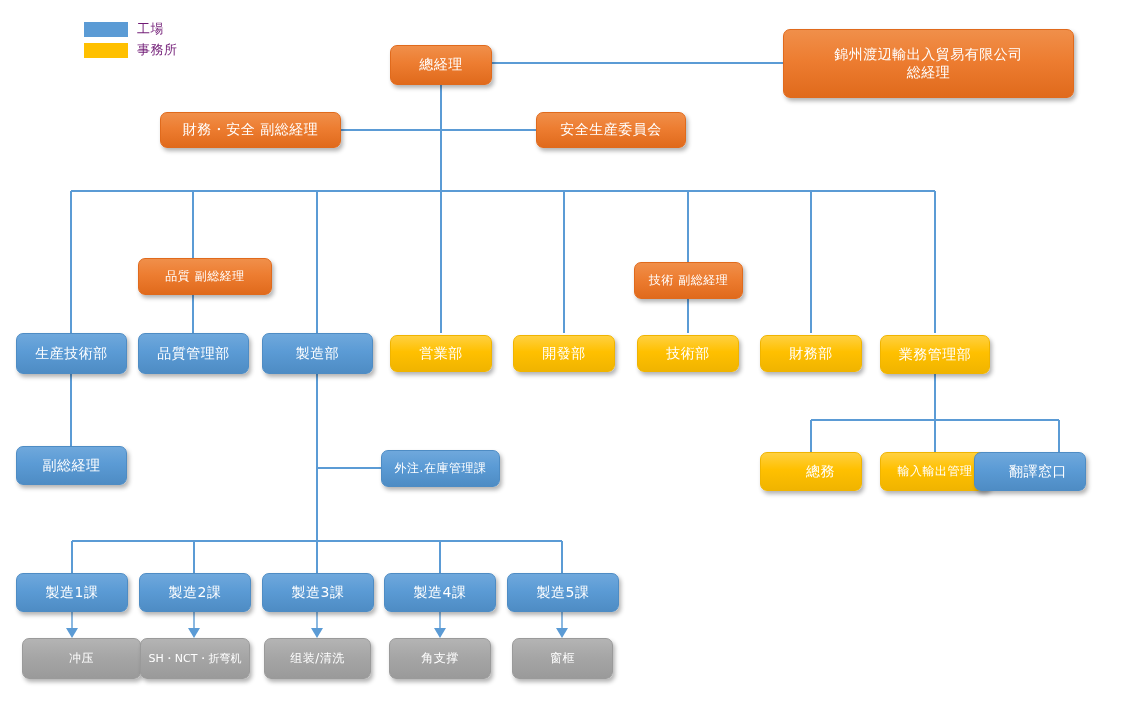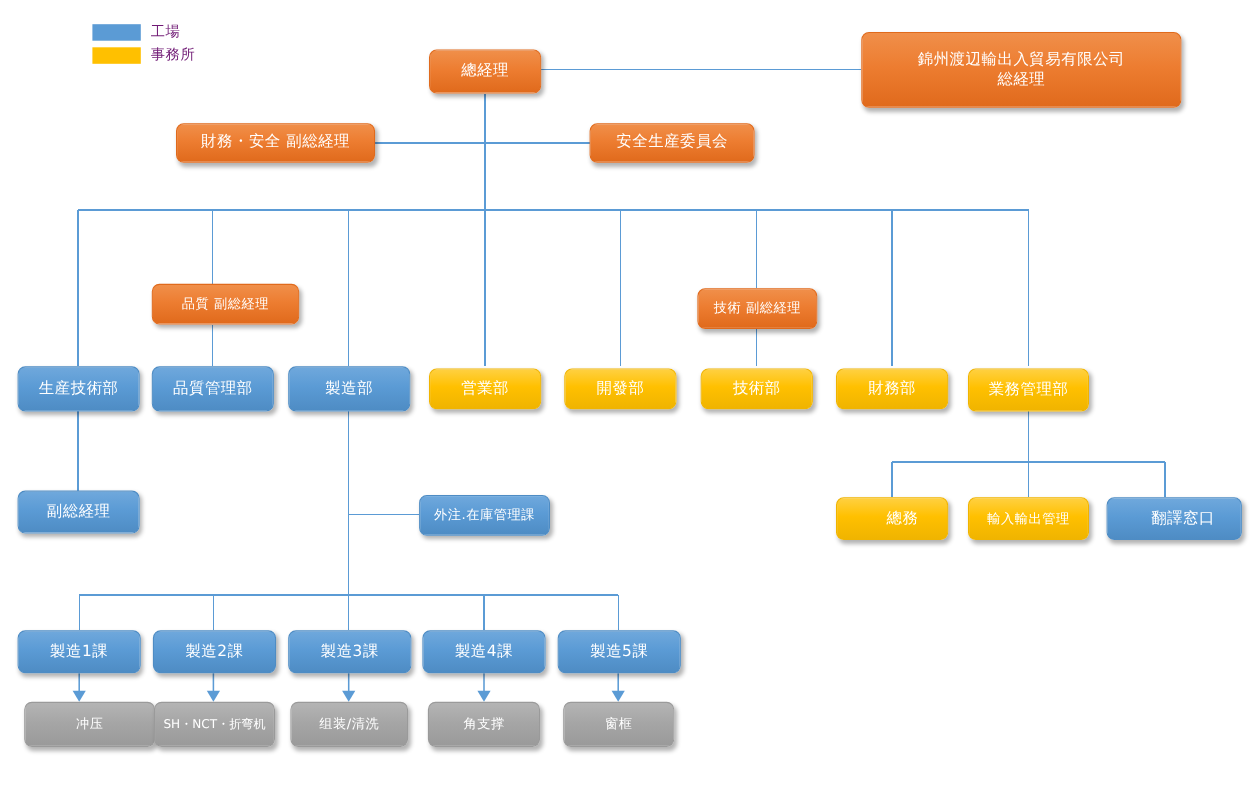--- a/index.html
+++ b/index.html
@@ -179,21 +179,21 @@
   <div class="node blue small" style="left:381px;top:450px;width:119px;height:37px;">
     <span>外注.在庫管理課</span>
   </div>
 
   <div class="node yellow" style="left:760px;top:452px;width:102px;height:39px;padding-left:23px;">
     <span>總務</span>
   </div>
   <div class="node yellow small" style="left:880px;top:452px;width:110px;height:39px;">
     <span>輸入輸出管理</span>
   </div>
-  <div class="node blue" style="left:1006px;top:452px;width:123px;height:39px;padding-left:20px;">
+  <div class="node blue" style="left:974px;top:452px;width:112px;height:39px;padding-left:20px;">
     <span>翻譯窓口</span>
   </div>
 
   <div class="node blue" style="left:16px;top:573px;width:112px;height:39px;">
     <span>製造1課</span>
   </div>
   <div class="node blue" style="left:139px;top:573px;width:112px;height:39px;">
     <span>製造2課</span>
   </div>
   <div class="node blue" style="left:262px;top:573px;width:112px;height:39px;">

